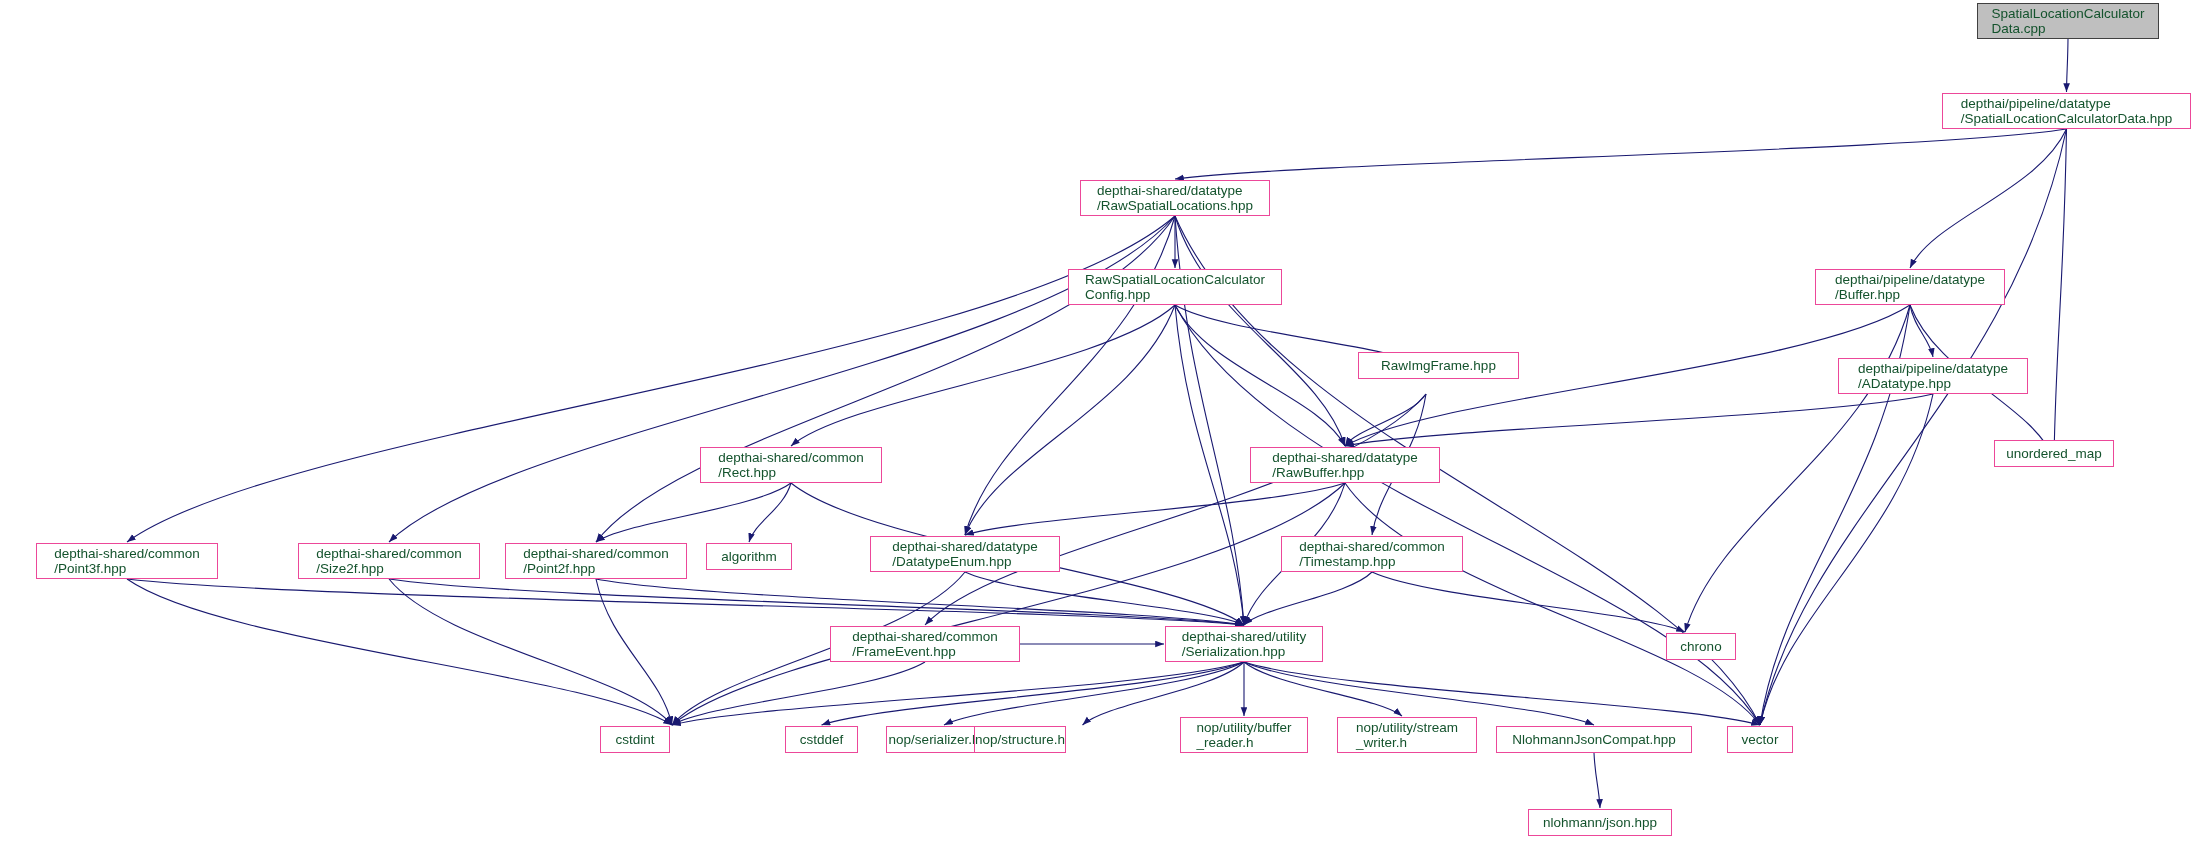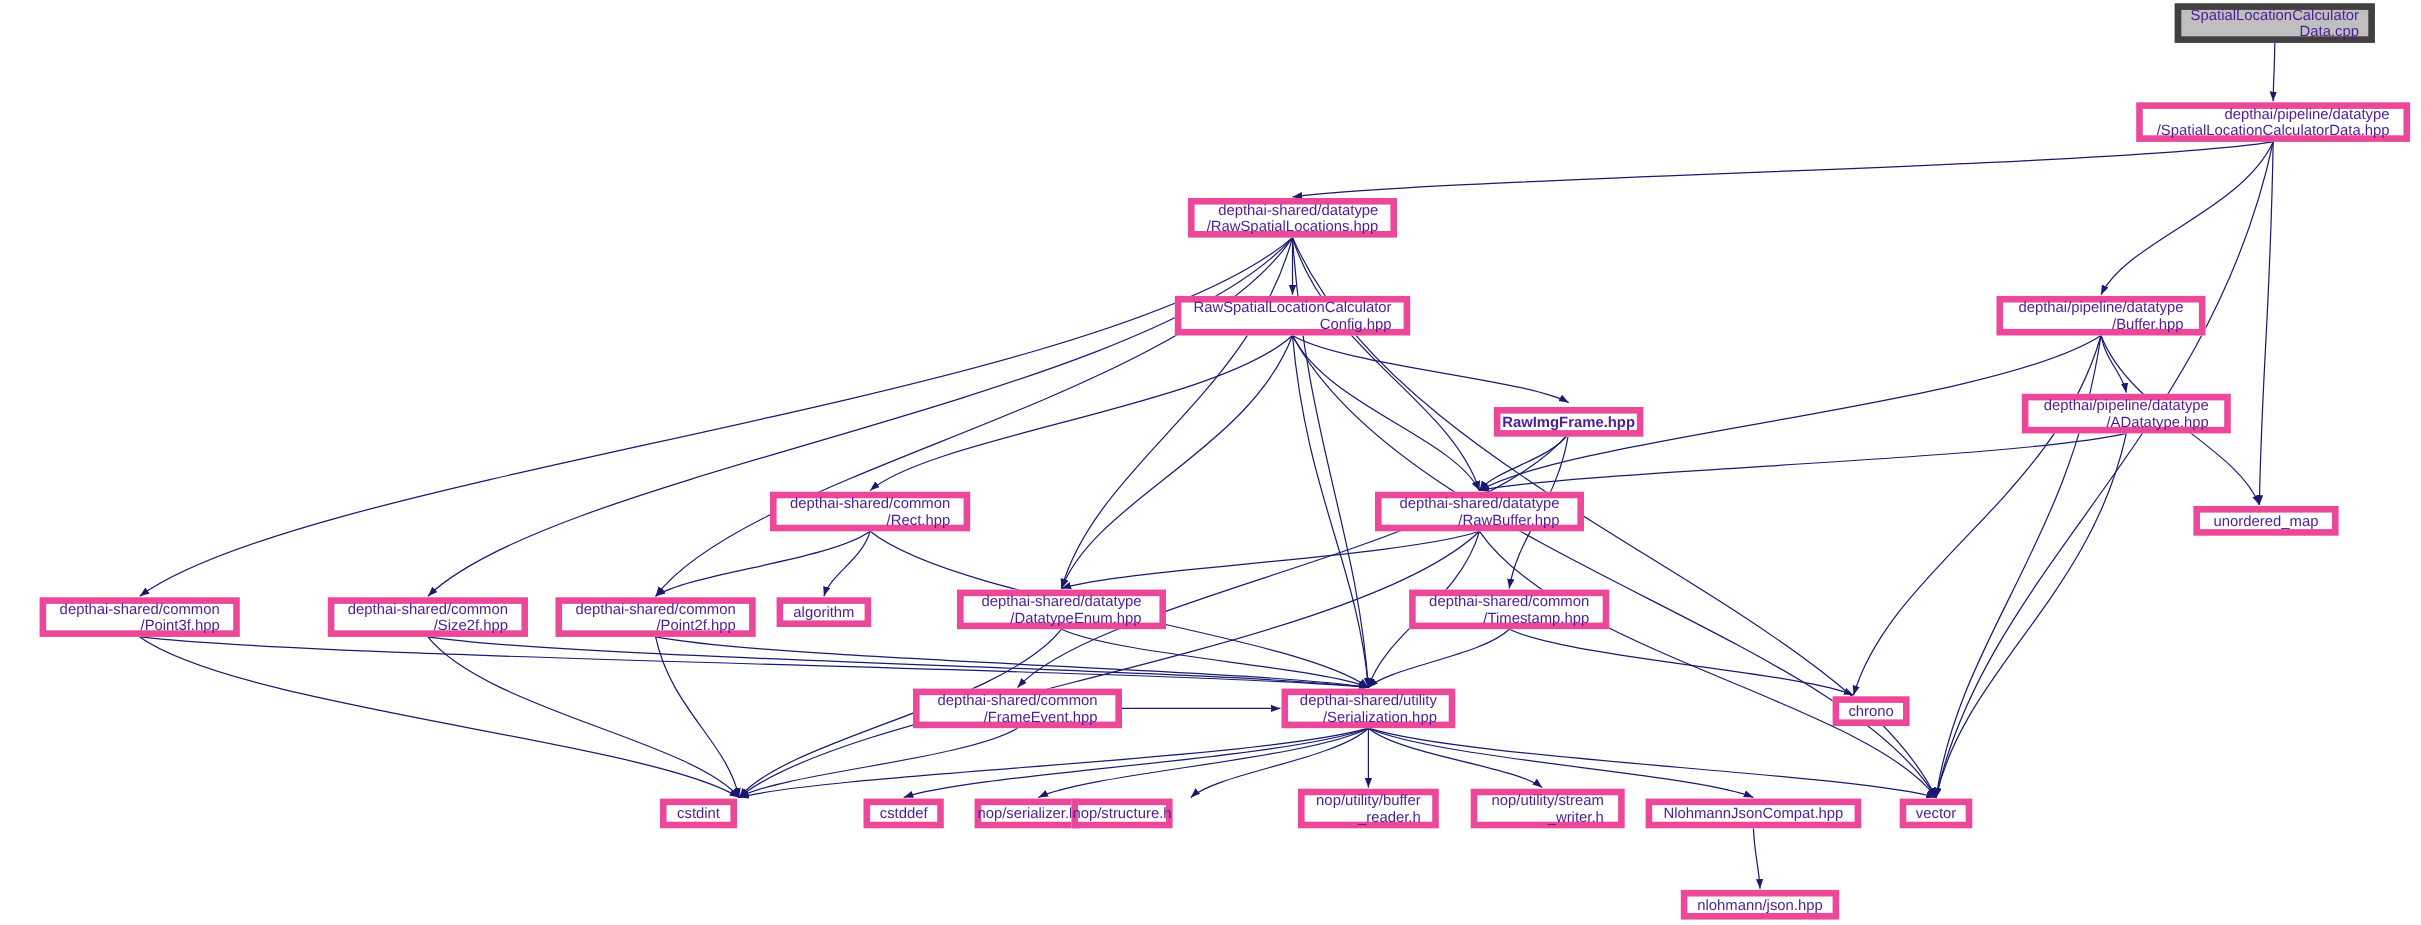--- a/index.html
+++ b/index.html
@@ -19,29 +19,29 @@
     position: absolute;
     left: 0;
     top: 0;
     width: 2201px;
     height: 841px;
     pointer-events: none;
   }
   .node {
     position: absolute;
     box-sizing: border-box;
-    border: 6px solid #ec4899;
+    border: 1px solid #ec4899;
     background: #ffffff;
-    color: #4c1d95;
+    color: #14532d;
     font-size: 13.5px;
     line-height: 15px;
     display: flex;
     align-items: center;
     justify-content: center;
-    text-align: right;
+    text-align: left;
     white-space: pre-line;
     padding: 1px 3px;
   }
   .node.root {
     background: #bfbfbf;
     border-color: #404040;
   }
 </style>
 </head>
 <body>
@@ -116,24 +116,24 @@
 <div class="node root" style="left: 1977px; top: 3px; width: 182px; height: 36px;">SpatialLocationCalculator
 Data.cpp</div>
     <div class="node" style="left: 1942px; top: 93px; width: 249px; height: 36px;">depthai/pipeline/datatype
 /SpatialLocationCalculatorData.hpp</div>
     <div class="node" style="left: 1080px; top: 180px; width: 190px; height: 36px;">depthai-shared/datatype
 /RawSpatialLocations.hpp</div>
     <div class="node" style="left: 1068px; top: 269px; width: 214px; height: 36px;">RawSpatialLocationCalculator
 Config.hpp</div>
     <div class="node" style="left: 1815px; top: 269px; width: 190px; height: 36px;">depthai/pipeline/datatype
 /Buffer.hpp</div>
-    <div class="node" style="left: 1358px; top: 370px; width: 136px; height: 27px; font-weight: bold;">RawImgFrame.hpp</div>
+    <div class="node" style="left: 1358px; top: 352px; width: 161px; height: 27px;">RawImgFrame.hpp</div>
     <div class="node" style="left: 1838px; top: 358px; width: 190px; height: 36px;">depthai/pipeline/datatype
 /ADatatype.hpp</div>
-    <div class="node" style="left: 1994px; top: 460px; width: 132px; height: 27px;">unordered_map</div>
+    <div class="node" style="left: 1994px; top: 440px; width: 120px; height: 27px;">unordered_map</div>
     <div class="node" style="left: 700px; top: 447px; width: 182px; height: 36px;">depthai-shared/common
 /Rect.hpp</div>
     <div class="node" style="left: 1250px; top: 447px; width: 190px; height: 36px;">depthai-shared/datatype
 /RawBuffer.hpp</div>
     <div class="node" style="left: 706px; top: 543px; width: 86px; height: 27px;">algorithm</div>
     <div class="node" style="left: 870px; top: 536px; width: 190px; height: 36px;">depthai-shared/datatype
 /DatatypeEnum.hpp</div>
     <div class="node" style="left: 1281px; top: 536px; width: 182px; height: 36px;">depthai-shared/common
 /Timestamp.hpp</div>
     <div class="node" style="left: 36px; top: 543px; width: 182px; height: 36px;">depthai-shared/common

